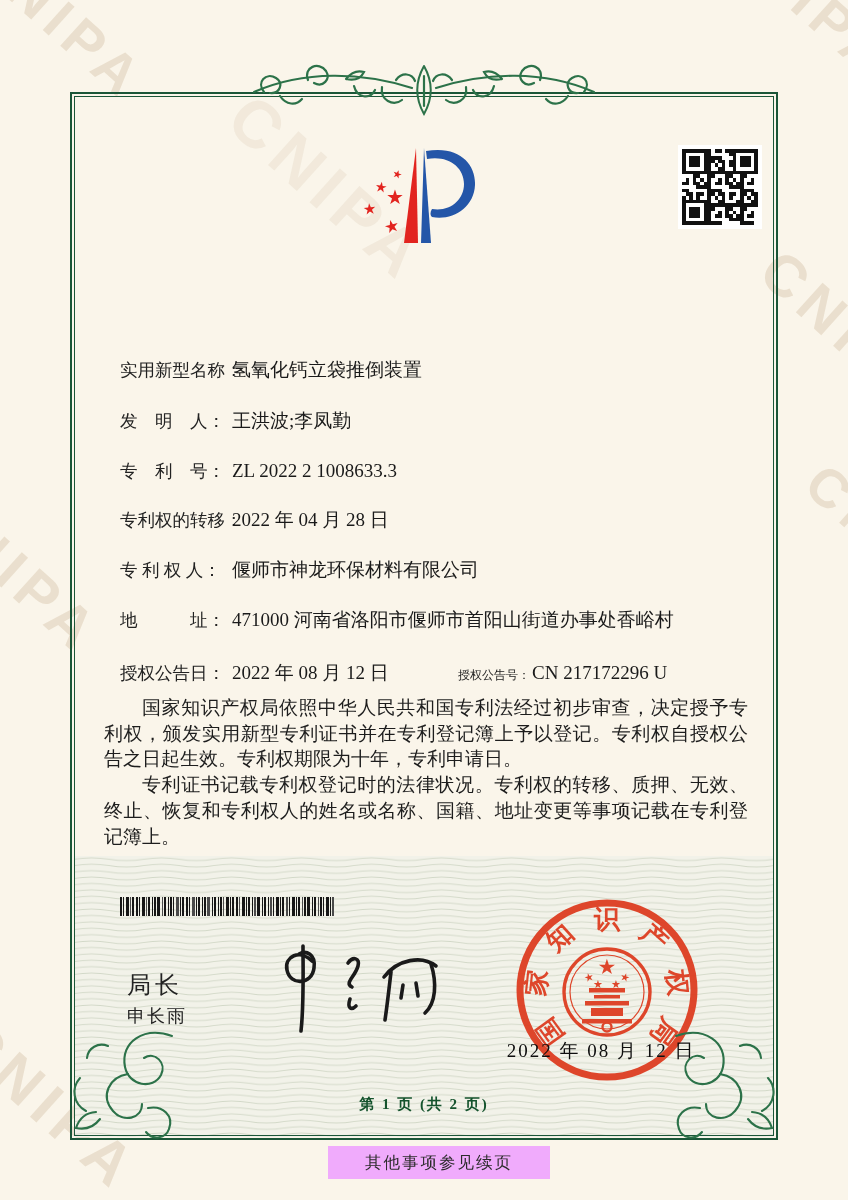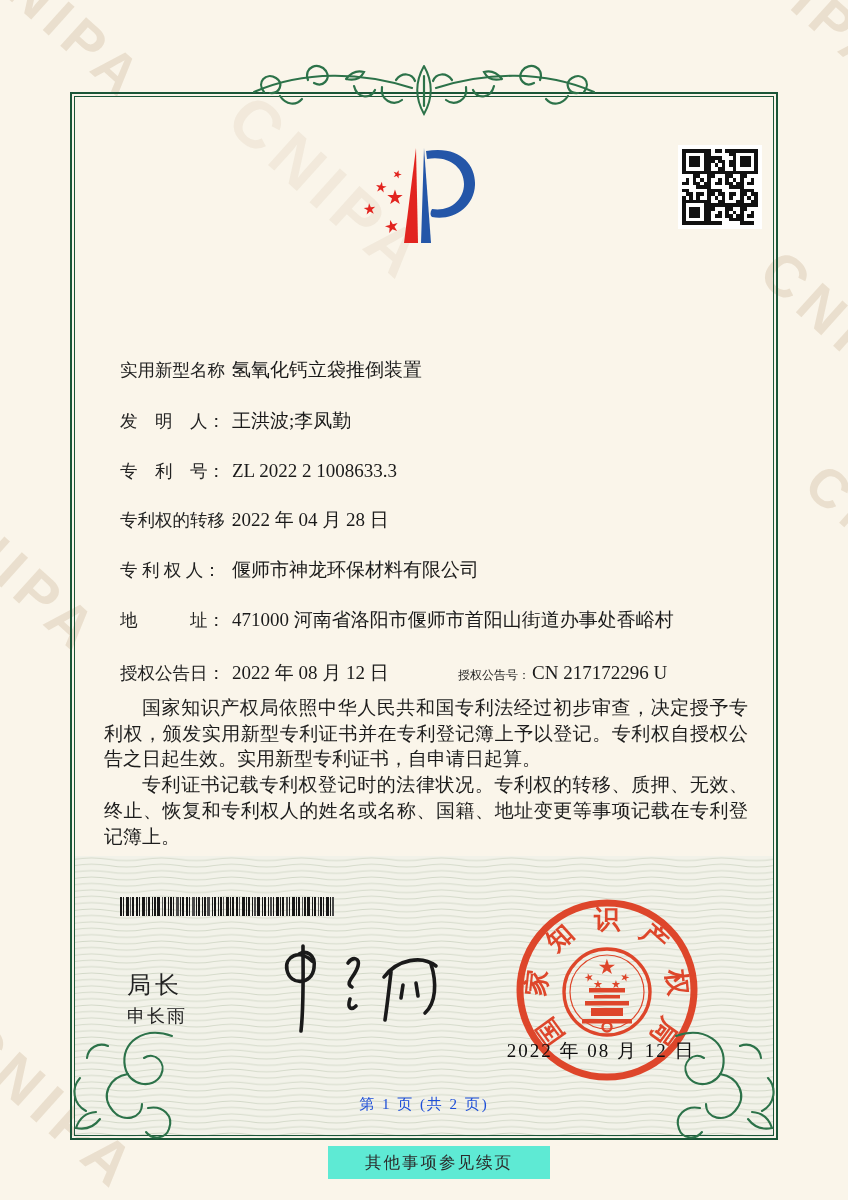--- a/index.html
+++ b/index.html
@@ -61,24 +61,24 @@
 
   .official-title { position:absolute; left:127px; top:969px;  font-size:24px; letter-spacing:4px; color:#222; }
   .official-name  { position:absolute; left:127px; top:1004px; font-size:18px; letter-spacing:2px; color:#222; }
   .signature { position:absolute; left:250px; top:941px; }
 
   .seal { position:absolute; left:512px; top:895px; }
   .seal-date { position:absolute; left:601px; top:1038px; transform:translateX(-50%);
                font-size:19px; letter-spacing:2px; color:#0e0e0e; white-space:nowrap; }
 
   .page-num { position:absolute; left:0; right:0; top:1095px; text-align:center;
-              font-size:15px; letter-spacing:2px; color:#1d4ed8; }
+              font-size:15px; letter-spacing:2px; color:#14532d;font-weight:bold; }
 
   .note-box { position:absolute; left:328px; top:1146px; width:222px; height:33px;
-              background:#5eead4; text-align:center; line-height:33px;
+              background:#f0abfc; text-align:center; line-height:33px;
               font-size:16.5px; letter-spacing:2px; color:#2b2b2b; z-index:2; }
 </style>
 </head>
 <body>
 
 <div class="page">
 
   <span class="wm wm1">CNIPA</span>
   <span class="wm wm2">CNIPA</span>
   <span class="wm wm3">CNIPA</span>
@@ -343,21 +343,21 @@
       <span class="lbl">专 利 权 人：</span><span class="val">偃师市神龙环保材料有限公司</span>
     </div>
     <div class="row r6">
       <span class="lbl">地　　　址：</span><span class="val">471000 河南省洛阳市偃师市首阳山街道办事处香峪村</span>
     </div>
     <div class="row r7">
       <span class="lbl">授权公告日：</span><span class="val val1">2022 年 08 月 12 日</span><span class="lbl2">授权公告号：</span><span class="val">CN 217172296 U</span>
     </div>
 
     <div class="paras">
-      <p>国家知识产权局依照中华人民共和国专利法经过初步审查，决定授予专利权，颁发实用新型专利证书并在专利登记簿上予以登记。专利权自授权公告之日起生效。实用新型专利证书，自申请日起算。</p>
+      <p>国家知识产权局依照中华人民共和国专利法经过初步审查，决定授予专利权，颁发实用新型专利证书并在专利登记簿上予以登记。专利权自授权公告之日起生效。专利权期限为十年，专利申请日。</p>
       <p>专利证书记载专利权登记时的法律状况。专利权的转移、质押、无效、终止、恢复和专利权人的姓名或名称、国籍、地址变更等事项记载在专利登记簿上。</p>
     </div>
 
     <svg class="barcode" id="bc" width="218" height="20">
         <rect x="0" y="0" width="2" height="19" fill="#161616"></rect>
         <rect x="3" y="0" width="1" height="19" fill="#161616"></rect>
         <rect x="6" y="0" width="3" height="19" fill="#161616"></rect>
         <rect x="10" y="0" width="1" height="19" fill="#4a4a4a"></rect>
         <rect x="12" y="0" width="2" height="19" fill="#161616"></rect>
         <rect x="16" y="0" width="2" height="19" fill="#161616"></rect>

